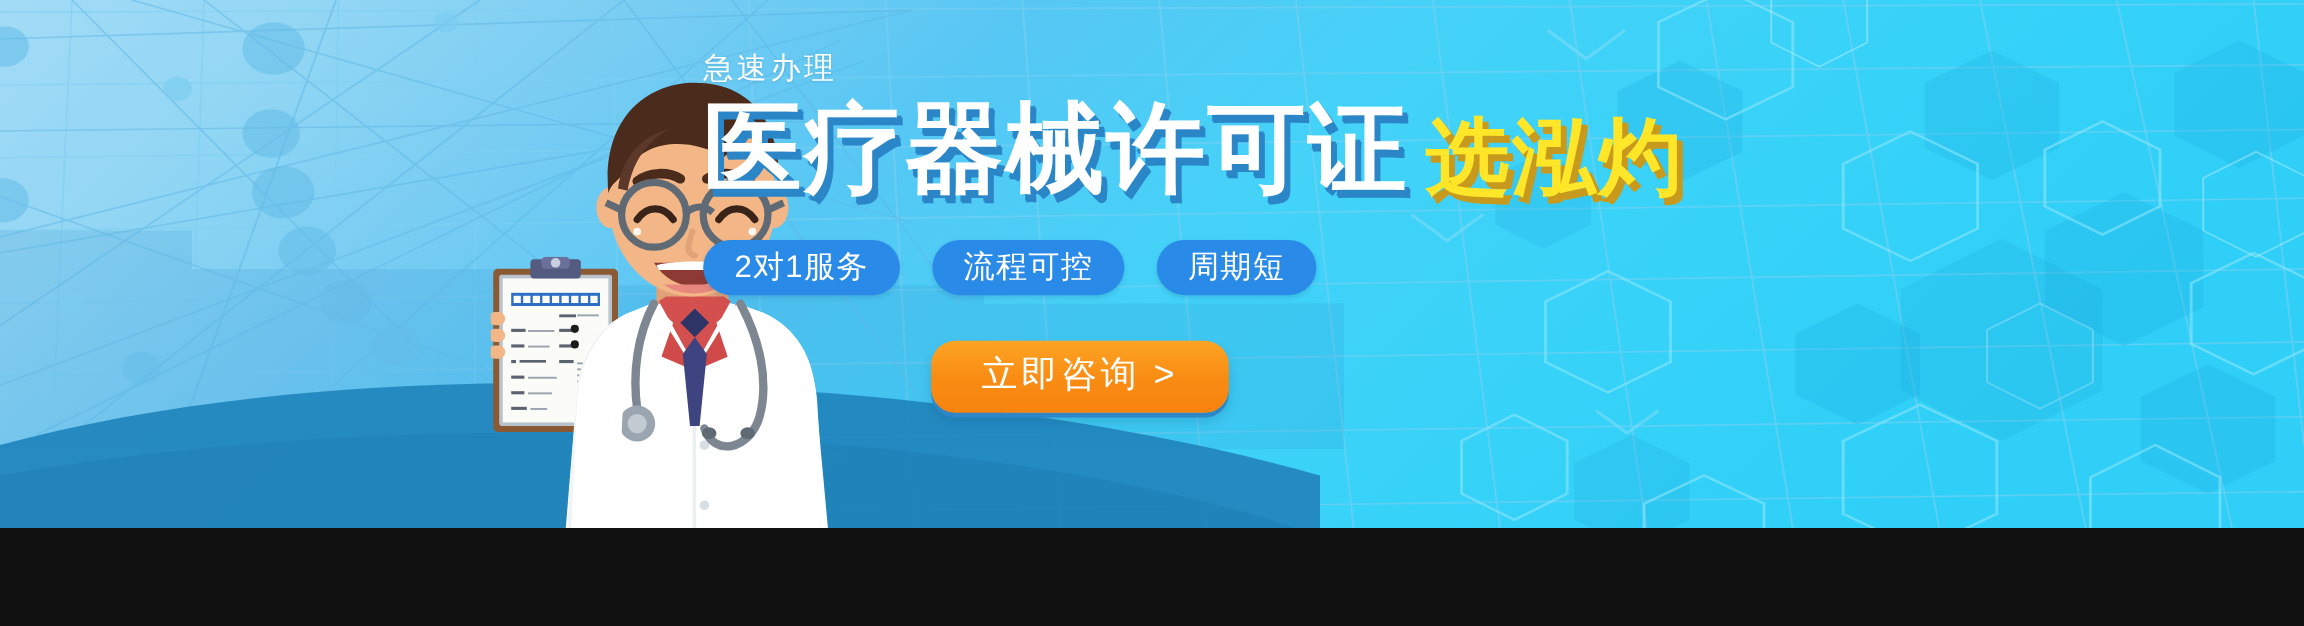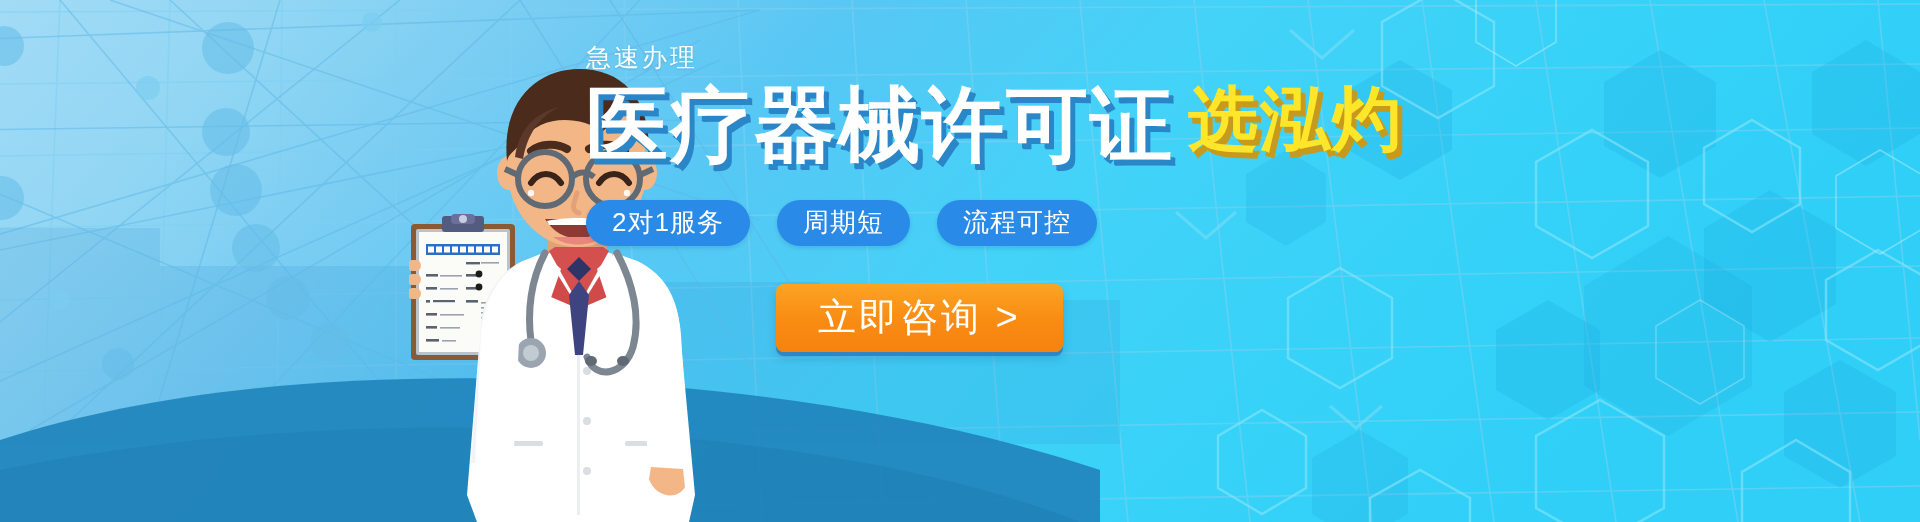--- a/index.html
+++ b/index.html
@@ -1,20 +1,20 @@
 <!DOCTYPE html>
 <html><head>
 <meta charset="utf-8">
 <style>
   * { margin:0; padding:0; box-sizing:border-box; }
   html,body { background:#111; }
   .banner {
     position: relative;
     width: 1920px;
-    height: 522px;
+    height: 440px;
     overflow: hidden;
     font-family: "Liberation Sans", "DejaVu Sans", sans-serif;
     background: linear-gradient(100deg,
         #9ED9F5 0%,
         #93D6F3 12%,
         #79CDF2 26%,
         #5FC8F3 40%,
         #4AD2F7 56%,
         #3CD3F8 72%,
         #35D2F8 88%,
@@ -52,21 +52,21 @@
     font-size:25px;
     color:#ffffff;
     letter-spacing:3px;
     line-height:34px;
     font-weight:400;
     text-shadow: 0 1px 2px rgba(20,90,140,.22);
     margin-bottom:10px;
   }
   .headline {
     display:flex;
-    align-items:flex-start;
+    align-items:flex-end;
     gap:14px;
     line-height:1;
     margin-top:6px;
     white-space:nowrap;
   }
   .hl-white {
     font-size:82px;
     font-weight:bold;
     color:#ffffff;
     letter-spacing:2px;
@@ -100,23 +100,23 @@
     letter-spacing:1px;
     box-shadow:0 2px 4px rgba(20,80,130,.18);
     white-space:nowrap;
   }
 
   .cta-wrap { margin-top:38px; padding-left:190px; }
   .cta {
     display:inline-block;
     background:linear-gradient(180deg,#FCA423 0%,#F98B13 55%,#F6830E 100%);
     color:#ffffff;
-    font-size:38px;
+    font-size:30px;
     letter-spacing:3px;
-    border-radius:8px;
+    border-radius:20px;
     padding:14px 42px 16px 42px;
     line-height:1;
     border:0;
     cursor:pointer;
     box-shadow:0 4px 0 #2E86C6, 0 6px 10px rgba(16,70,115,.22);
     font-family:inherit;
   }
 </style>
 </head>
 <body>
@@ -406,22 +406,22 @@
 
     <div class="eyebrow">急速办理</div>
 
     <div class="headline">
       <span class="hl-white">医疗器械许可证</span>
       <span class="hl-yellow">选泓灼</span>
     </div>
 
     <div class="tags">
       <span class="tag">2对1服务</span>
+      <span class="tag">流程可控</span>
       <span class="tag">周期短</span>
-      <span class="tag">流程可控</span>
     </div>
 
     <div class="cta-wrap">
       <button class="cta">立即咨询 &gt;</button>
     </div>
 
   </div>
 
 </div>
 

